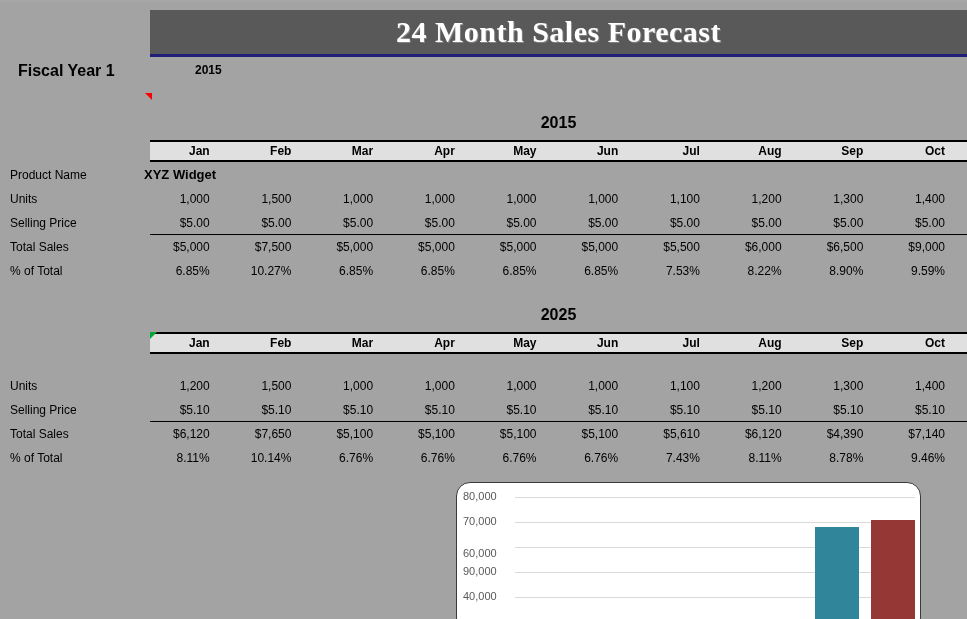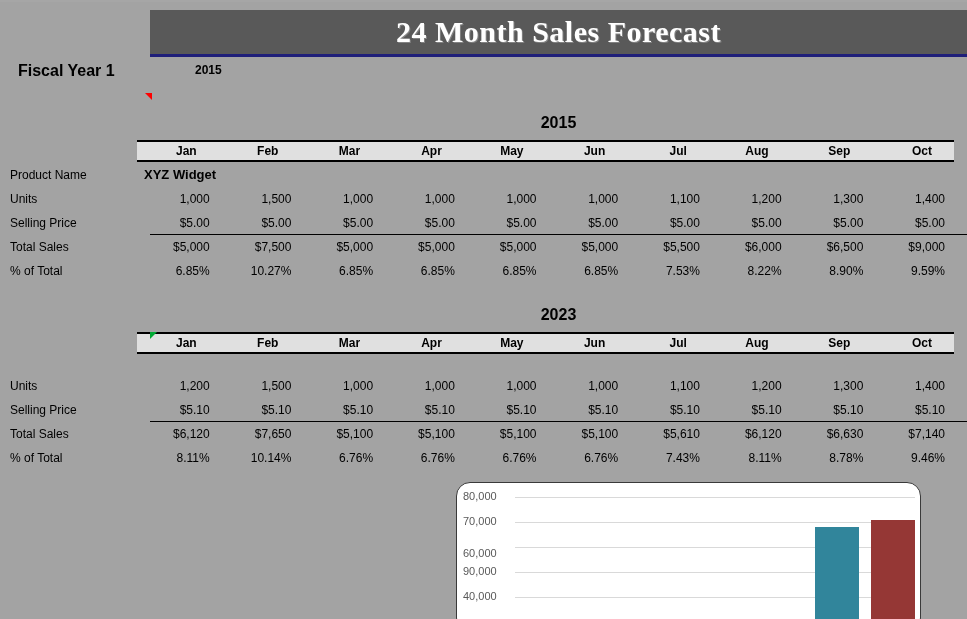--- a/index.html
+++ b/index.html
@@ -86,21 +86,21 @@
     font-size: 16px;
     font-weight: bold;
     color: #000000;
   }
   #year-heading-2015 { top: 114px; }
   #year-heading-2016 { top: 306px; }
 
   
   .month-header {
     position: absolute;
-    left: 137px;
+    left: 150px;
     width: 817px;
     height: 22px;
     background: #e0e0e0;
     border-top: 2px solid #000000;
     border-bottom: 2px solid #000000;
     display: flex;
   }
   #month-header-2015 { top: 140px; }
   #month-header-2016 { top: 332px; }
   .month-cell {
@@ -265,21 +265,21 @@
     <div class="data-cell">6.85%</div>
     <div class="data-cell">6.85%</div>
     <div class="data-cell">6.85%</div>
     <div class="data-cell">6.85%</div>
     <div class="data-cell">7.53%</div>
     <div class="data-cell">8.22%</div>
     <div class="data-cell">8.90%</div>
     <div class="data-cell">9.59%</div>
   </div>
 
-  <div class="year-heading" id="year-heading-2016">2023</div>
+  <div class="year-heading" id="year-heading-2016">2025</div>
   <div class="marker-green"></div>
 
   <div class="month-header" id="month-header-2016">
     <div class="month-cell">Jan</div>
     <div class="month-cell">Feb</div>
     <div class="month-cell">Mar</div>
     <div class="month-cell">Apr</div>
     <div class="month-cell">May</div>
     <div class="month-cell">Jun</div>
     <div class="month-cell">Jul</div>
@@ -319,21 +319,21 @@
   <div class="row-label" style="top:427px">Total Sales</div>
   <div class="data-row" style="top:424px">
     <div class="data-cell">$6,120</div>
     <div class="data-cell">$7,650</div>
     <div class="data-cell">$5,100</div>
     <div class="data-cell">$5,100</div>
     <div class="data-cell">$5,100</div>
     <div class="data-cell">$5,100</div>
     <div class="data-cell">$5,610</div>
     <div class="data-cell">$6,120</div>
-    <div class="data-cell">$6,630</div>
+    <div class="data-cell">$4,390</div>
     <div class="data-cell">$7,140</div>
   </div>
 
   <div class="row-label" style="top:451px">% of Total</div>
   <div class="data-row" style="top:448px">
     <div class="data-cell">8.11%</div>
     <div class="data-cell">10.14%</div>
     <div class="data-cell">6.76%</div>
     <div class="data-cell">6.76%</div>
     <div class="data-cell">6.76%</div>

